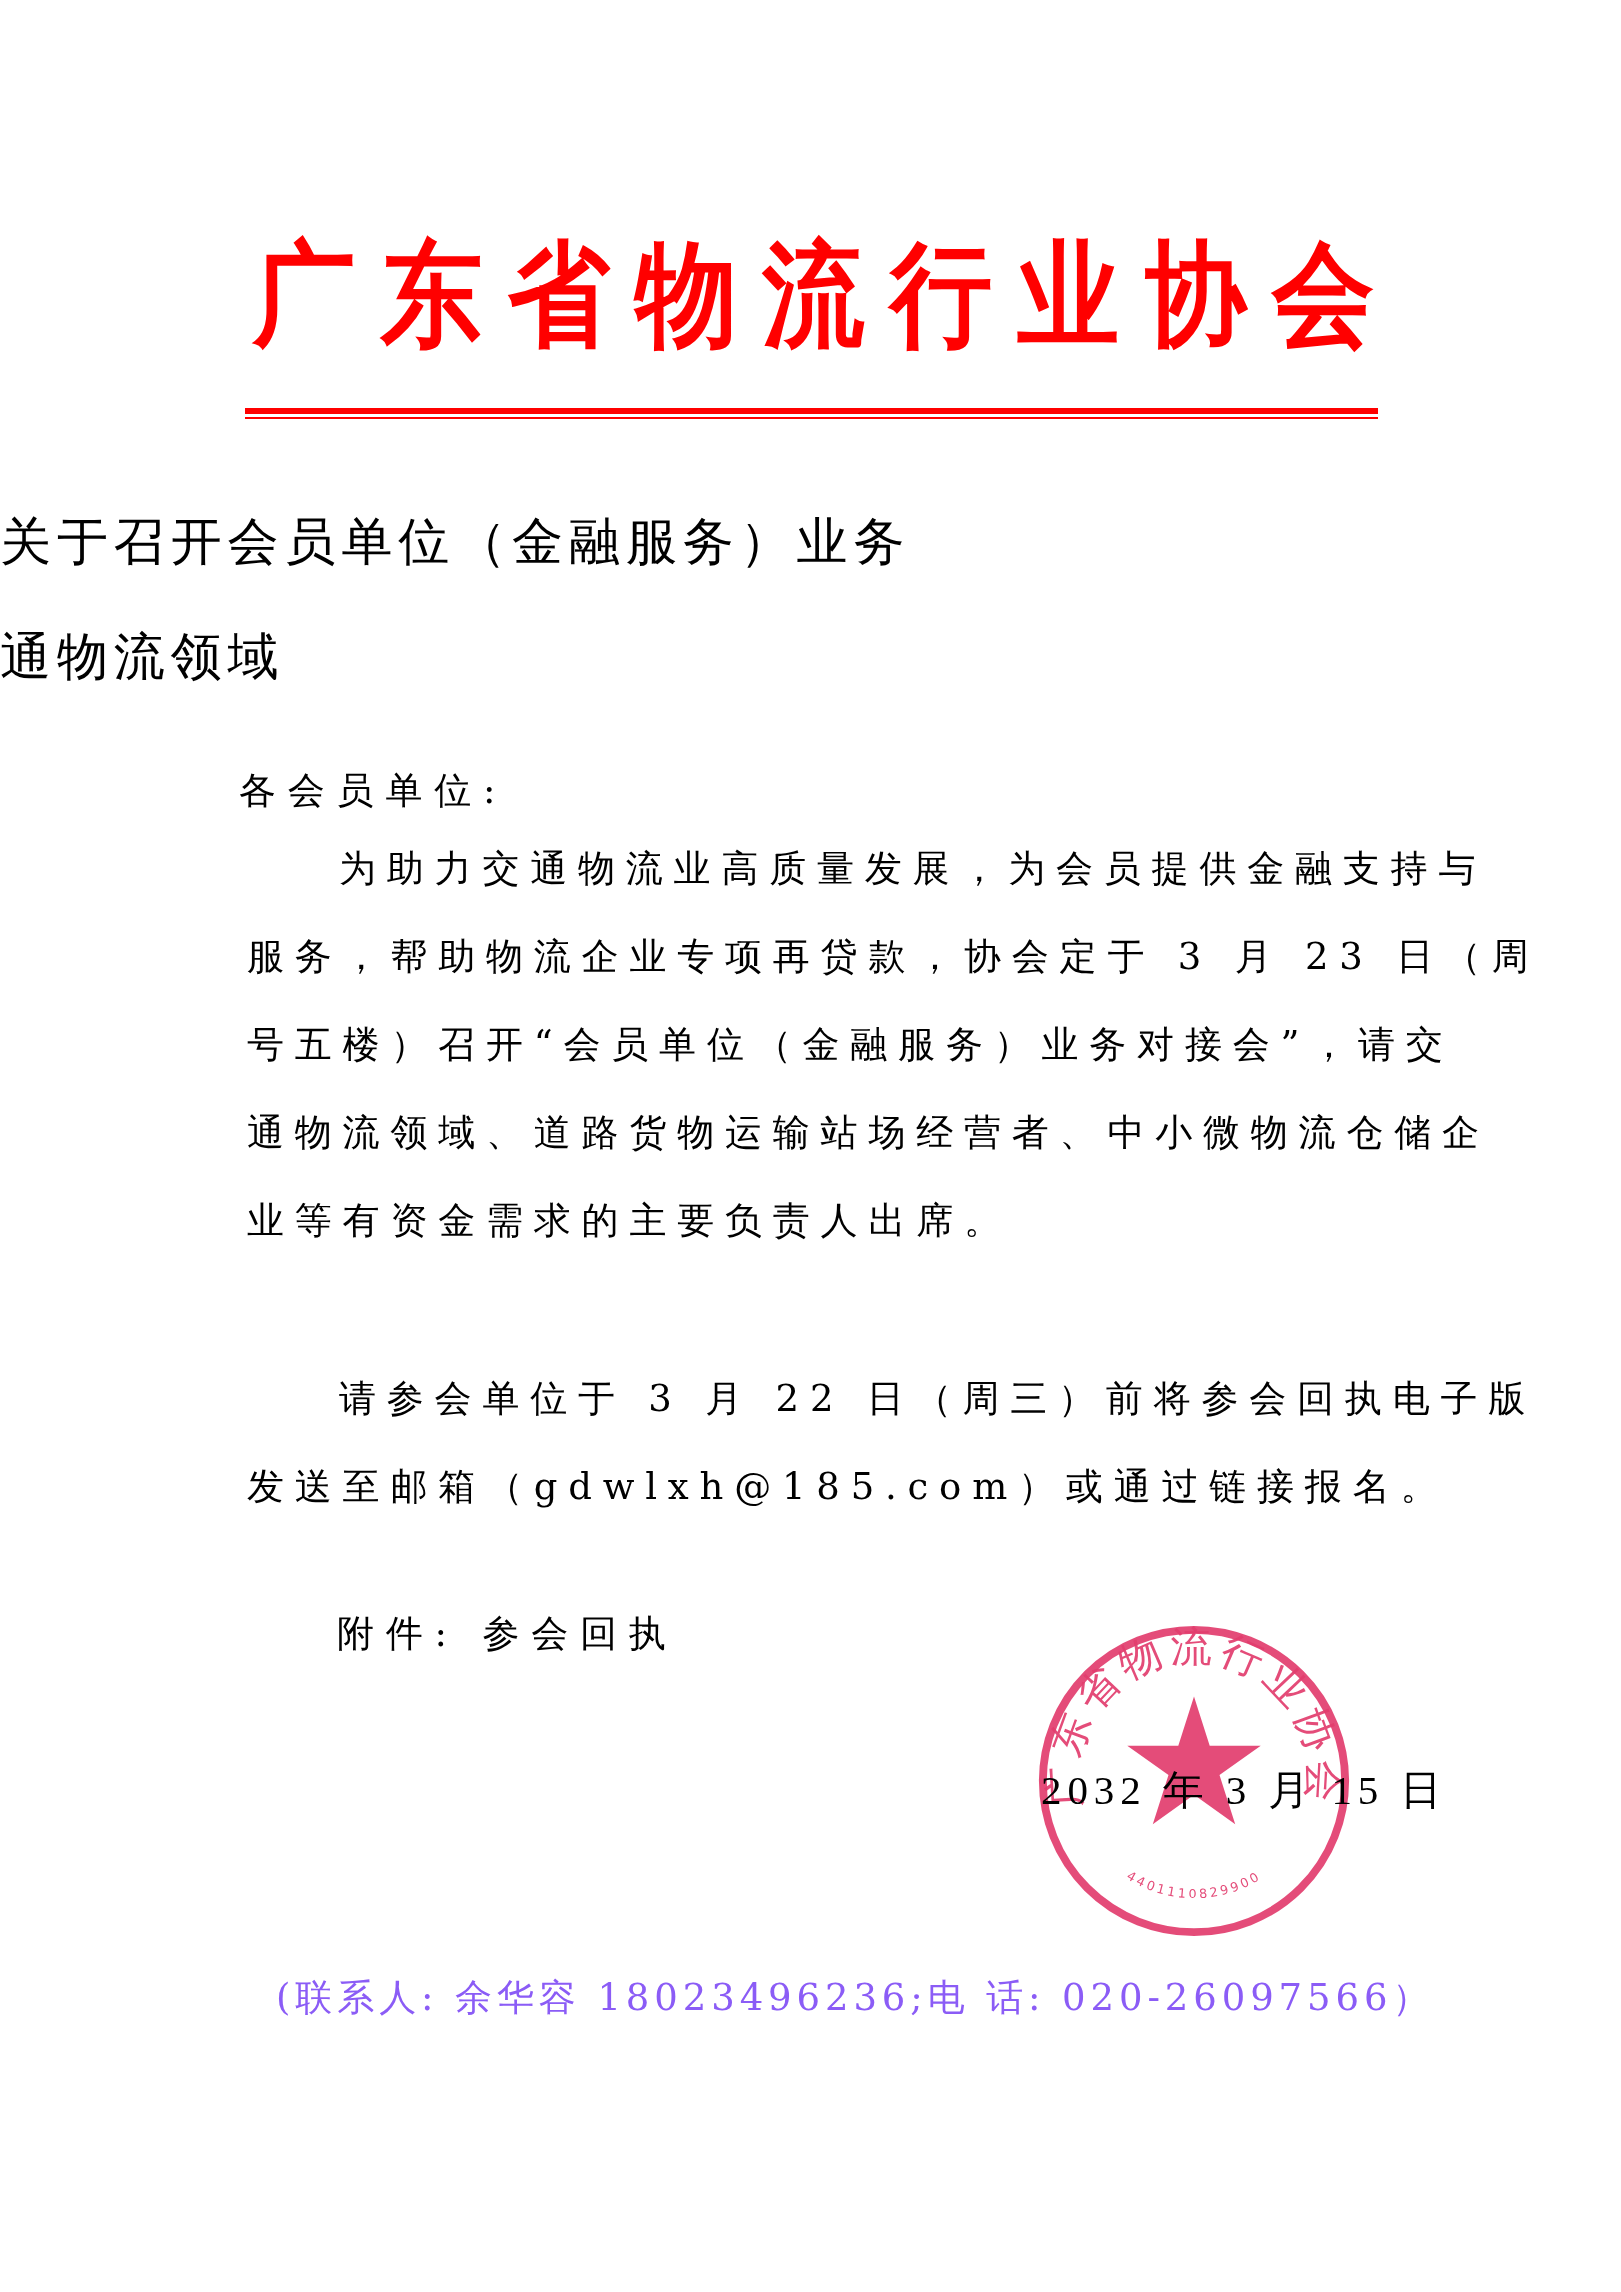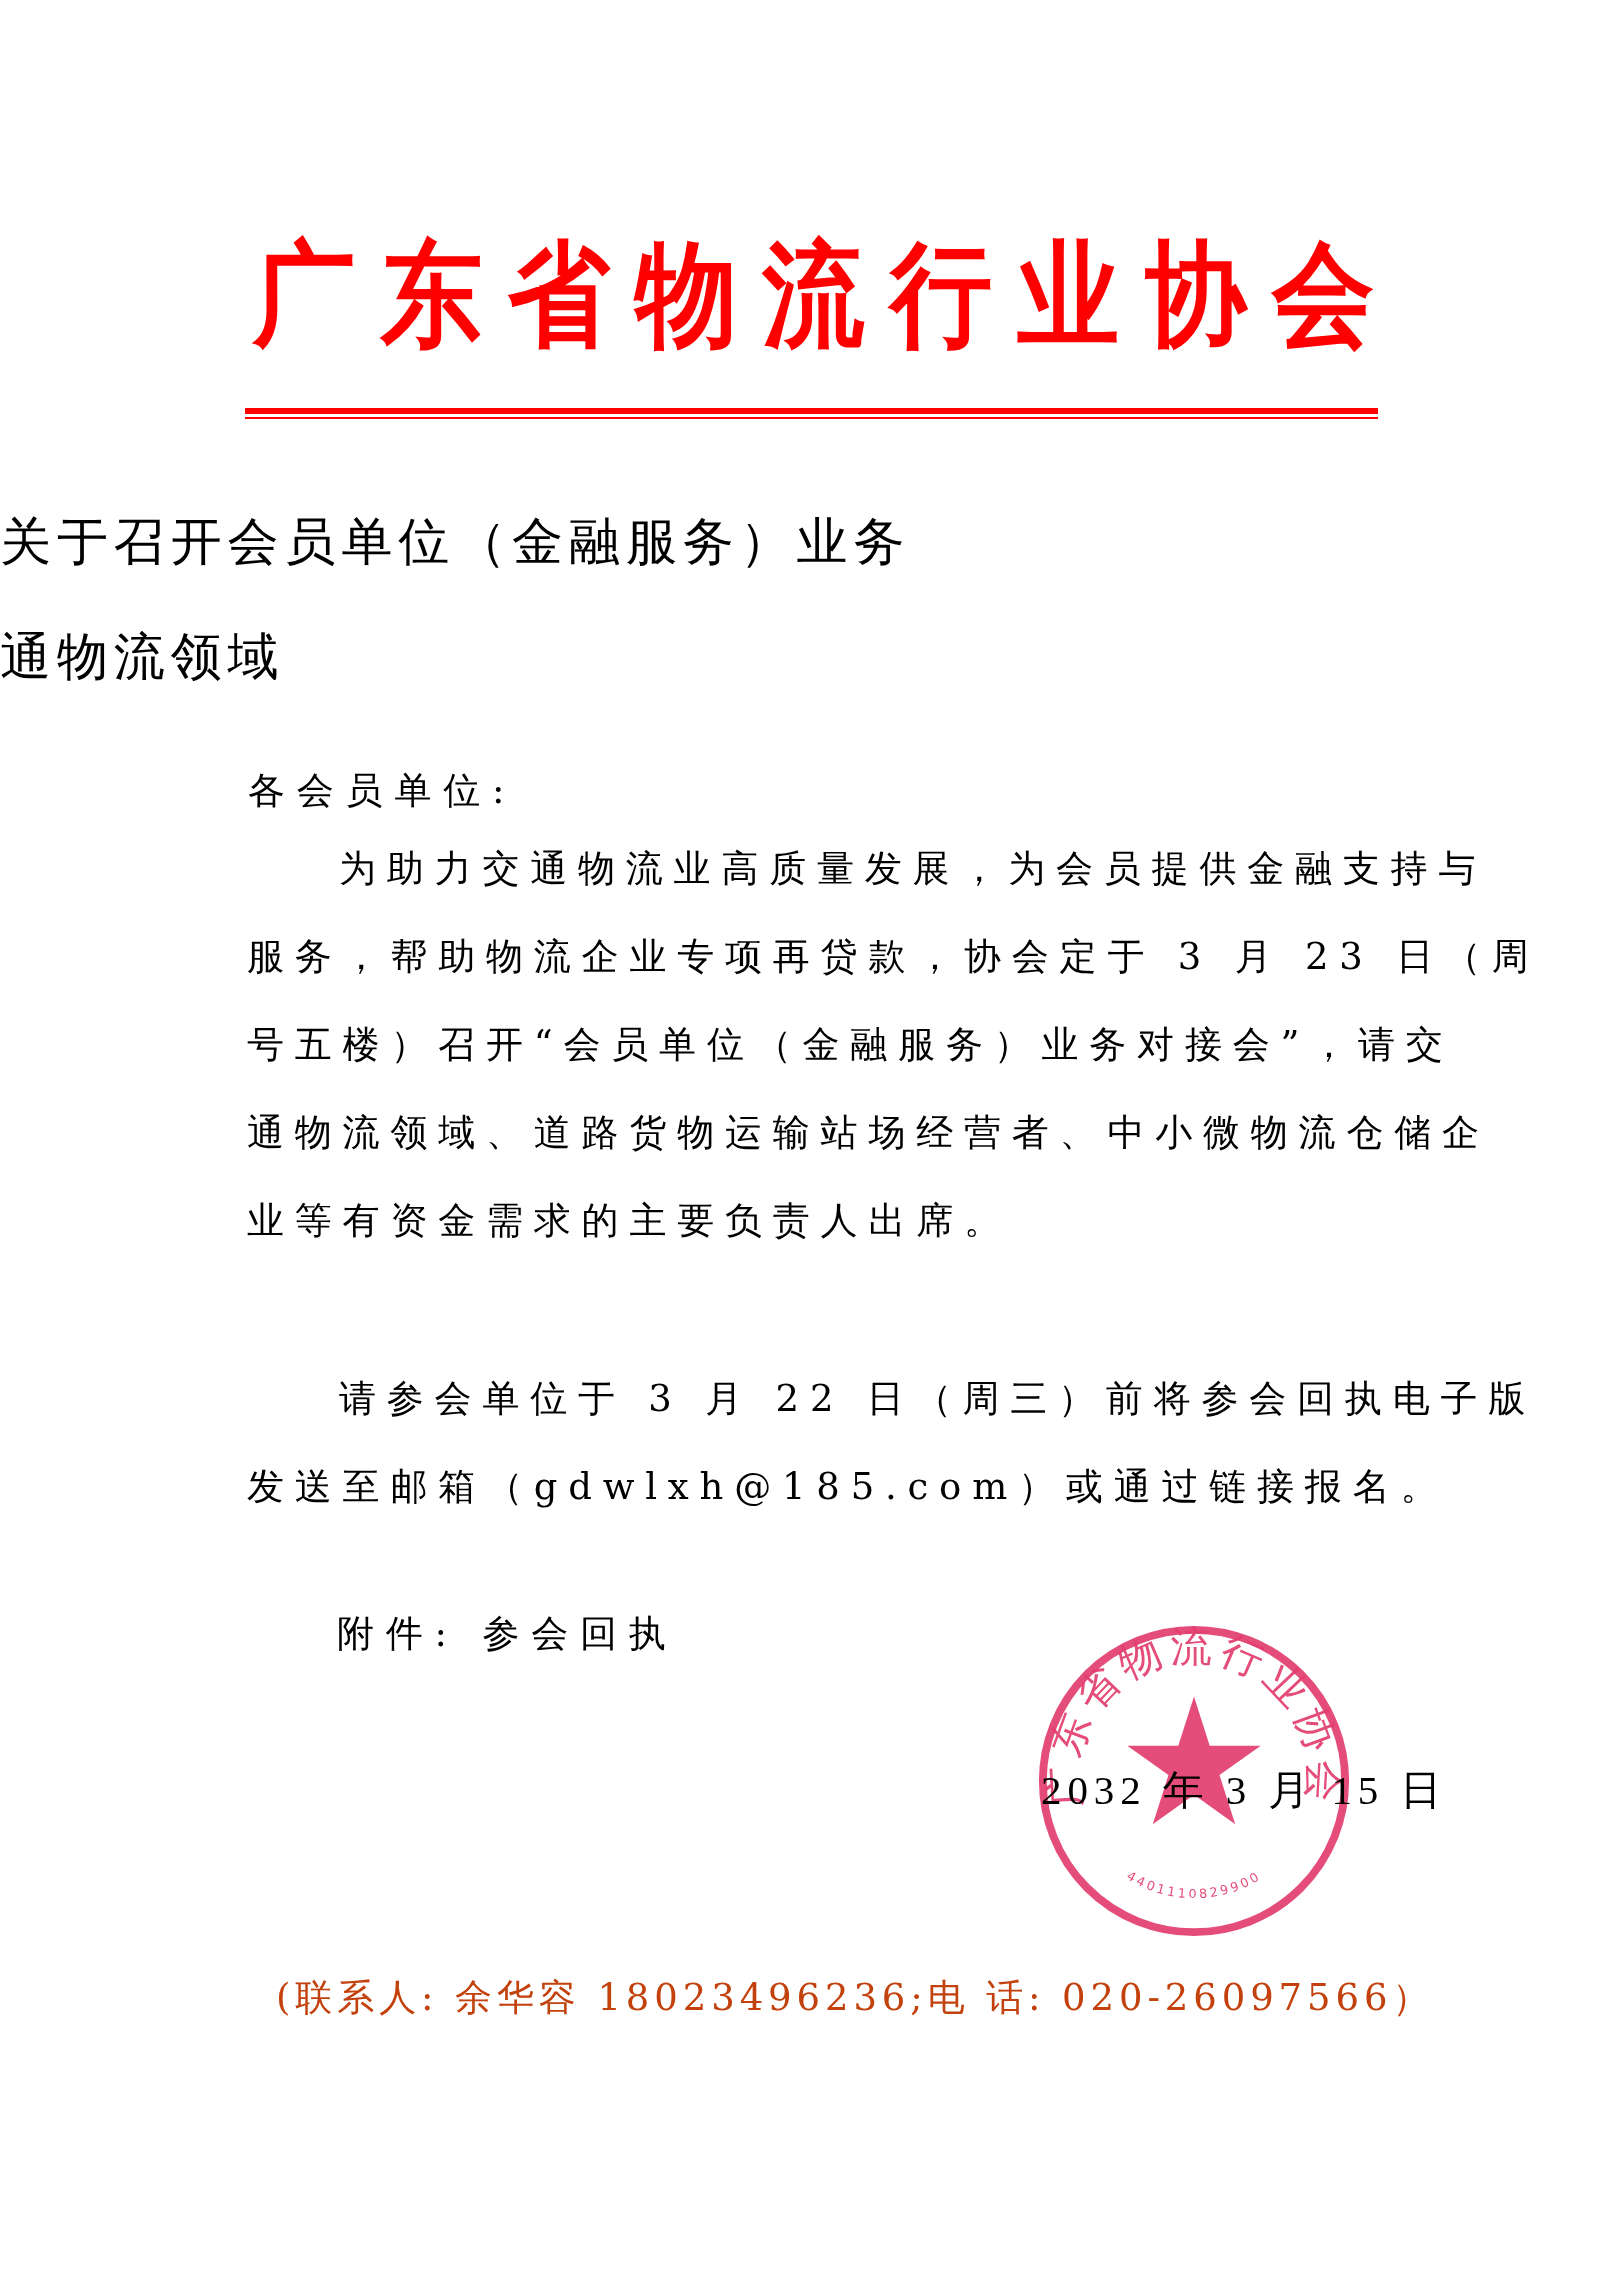--- a/index.html
+++ b/index.html
@@ -24,21 +24,21 @@
   .title {
     position: absolute; left: 0; width: 1621px; 
     font-family: "DejaVu Sans", sans-serif; color: #000; font-size: 51px;
     letter-spacing: 5.9px;
   }
   .title.l1 { top: 508px; }
   .title.l2 { top: 623px; }
 
   
   .body-text {
-    position: absolute; left: 248px; width: 1137px;
+    position: absolute; left: 239px; width: 1137px;
     font-family: "DejaVu Serif", serif; color: #000;
     font-size: 37px; letter-spacing: 11.8px; line-height: 88px;
     white-space: nowrap;
   }
   .salutation { top: 747px; }
   .para { position: absolute; left: 247px; width: 1137px; }
   .para .line { display: block; height: 88px; line-height: 88px; font-family: "DejaVu Serif", serif;
     font-size: 37px; letter-spacing: 10.8px; white-space: nowrap; color:#000; }
   .para .line.indent { padding-left: 92px; }
   .p1 { top: 825px; }
@@ -48,21 +48,21 @@
   
   .stamp { position: absolute; left: 1035px; top: 1622px; width: 318px; height: 318px; }
 
   .date {
     position: absolute; left: 1041px; top: 1764px;
     font-family: "Liberation Serif", serif; font-size: 41px; color: #000;
     letter-spacing: 5.9px; white-space: nowrap; line-height: 53px;
   }
   .contact {
     position: absolute; left: 276px; top: 1968px;
-    font-family: "DejaVu Serif", serif; font-size: 37px; color: #c2410c;
+    font-family: "DejaVu Serif", serif; font-size: 37px; color: #8b5cf6;
     letter-spacing: 4.9px; white-space: nowrap; line-height: 59px;
   }
 </style>
 </head>
 <body>
 
 <div class="page">
 
   <div class="letterhead">
     <span class="ch">广</span>

